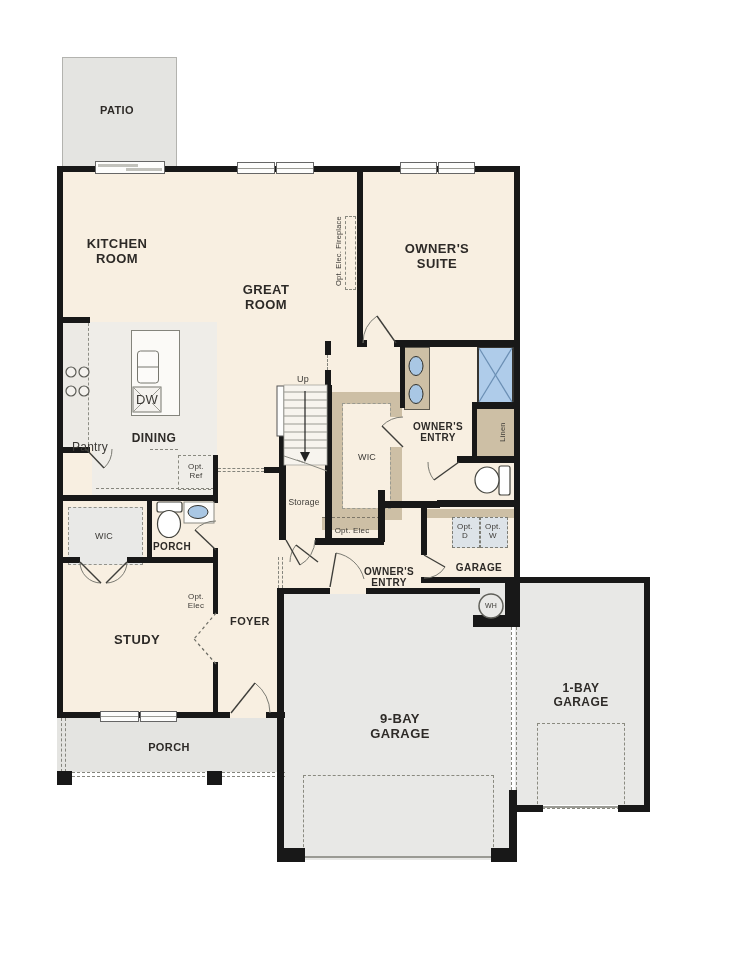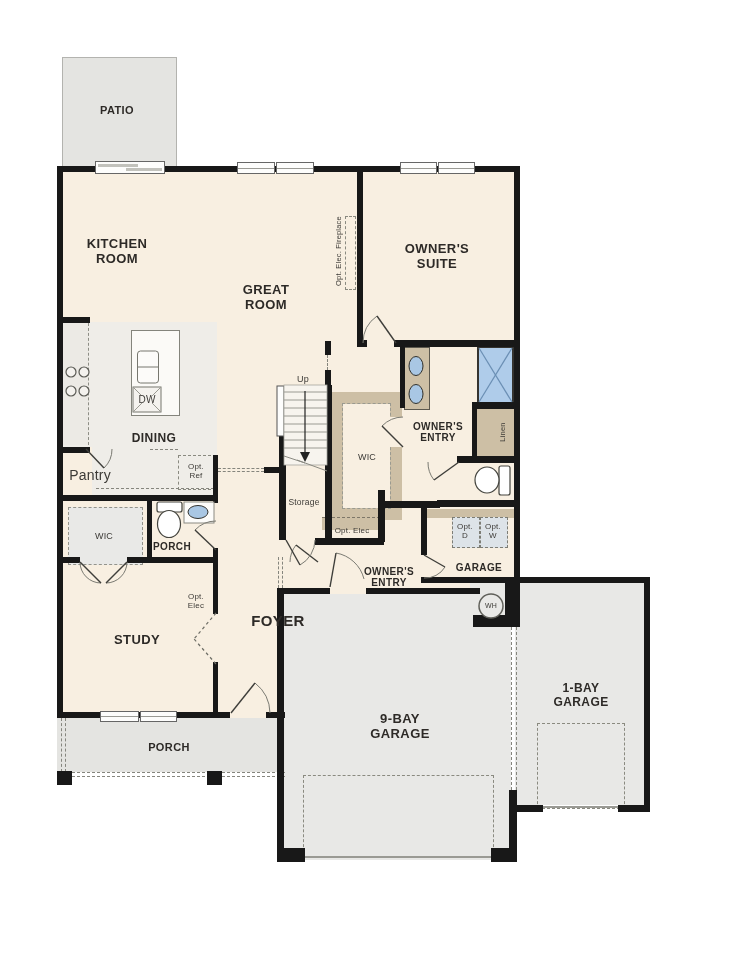--- a/index.html
+++ b/index.html
@@ -277,24 +277,24 @@
   <div class="lbl" style="left:437px;top:257px;font-size:13px;">
       <span>OWNER'S</span>
       <span>SUITE</span>
     </div>
   <div class="lbl small vert" style="left:339px;top:251px;font-size:7.5px;">
       <span>Opt. Elec. Fireplace</span>
     </div>
   <div class="lbl" style="left:154px;top:439px;font-size:12px;">
       <span>DINING</span>
     </div>
-  <div class="lbl small" style="left:147px;top:400px;font-size:10px;">
+  <div class="lbl small" style="left:147px;top:400px;font-size:13px;">
       <span>DW</span>
     </div>
-  <div class="lbl small" style="left:90px;top:476px;font-size:14px;">
+  <div class="lbl small" style="left:90px;top:448px;font-size:12px;">
       <span>Pantry</span>
     </div>
   <div class="lbl small" style="left:196px;top:471px;font-size:8px;">
       <span>Opt.</span>
       <span>Ref</span>
     </div>
   <div class="lbl small" style="left:303px;top:379px;font-size:9px;">
       <span>Up</span>
     </div>
   <div class="lbl small" style="left:304px;top:503px;font-size:8.5px;">
@@ -334,21 +334,21 @@
   <div class="lbl small" style="left:104px;top:536px;font-size:9px;">
       <span>WIC</span>
     </div>
   <div class="lbl" style="left:137px;top:640px;font-size:13px;">
       <span>STUDY</span>
     </div>
   <div class="lbl small" style="left:196px;top:601px;font-size:8px;">
       <span>Opt.</span>
       <span>Elec</span>
     </div>
-  <div class="lbl" style="left:250px;top:621px;font-size:15px;margin-left:28px;">
+  <div class="lbl" style="left:250px;top:621px;font-size:11px;">
       <span>FOYER</span>
     </div>
   <div class="lbl" style="left:169px;top:747px;font-size:11px;">
       <span>PORCH</span>
     </div>
   <div class="lbl" style="left:400px;top:727px;font-size:13px;">
       <span>9-BAY</span>
       <span>GARAGE</span>
     </div>
   <div class="lbl" style="left:581px;top:696px;font-size:12px;">

